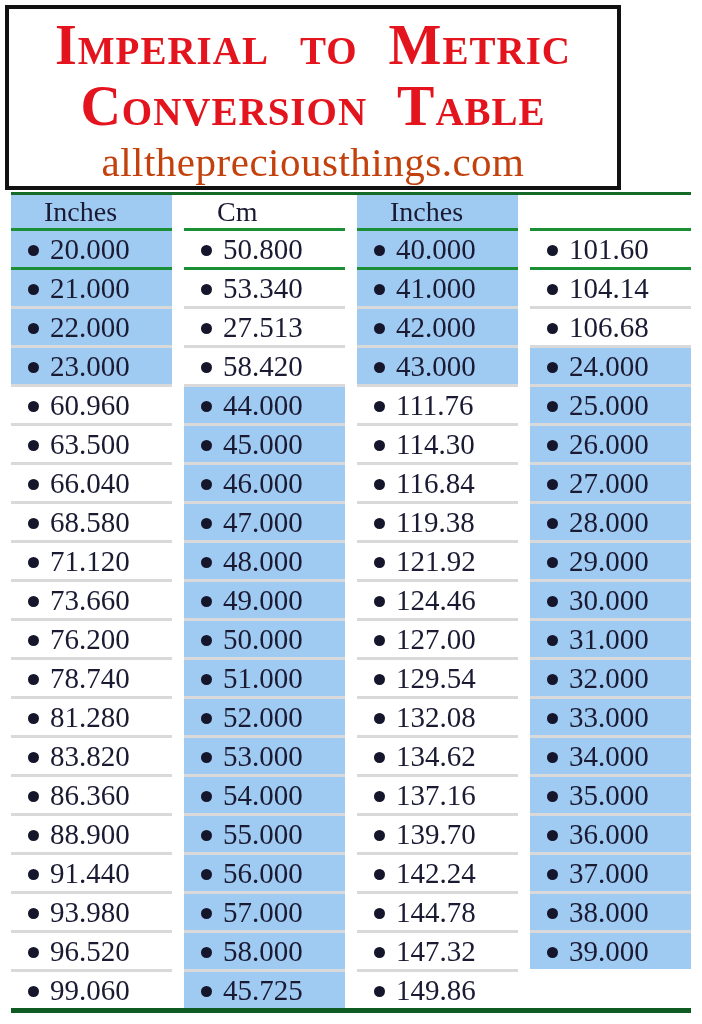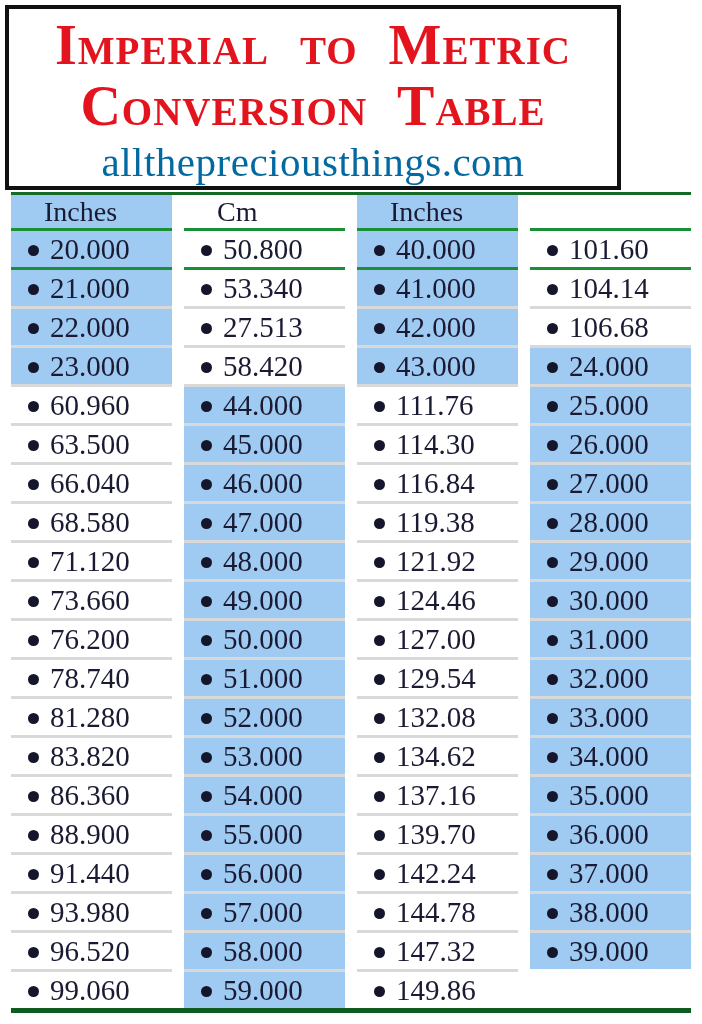--- a/index.html
+++ b/index.html
@@ -31,21 +31,21 @@
   .title-red {
     font-variant: small-caps;
     font-weight: bold;
     color: #e3141d;
     font-size: 56px;
     line-height: 61px;
     word-spacing: 16px;
     letter-spacing: 1px;
   }
   .website {
-    color: #0369a1;
+    color: #c2410c;
     font-size: 41px;
     line-height: 48px;
     margin-top: 1px;
     letter-spacing: 0.5px;
   }
 
   
   .conv-table {
     position: absolute;
     left: 11px;
@@ -406,19 +406,19 @@
     <div class="cell data blue gray-sep">
       <span class="bullet"></span>
       <span>39.000</span>
     </div>
     <div class="cell data white gray-sep">
       <span class="bullet"></span>
       <span>99.060</span>
     </div>
     <div class="cell data blue gray-sep">
       <span class="bullet"></span>
-      <span>59.000</span>
+      <span>45.725</span>
     </div>
     <div class="cell data white gray-sep">
       <span class="bullet"></span>
       <span>149.86</span>
     </div>
   </div>
 
 </body></html>

